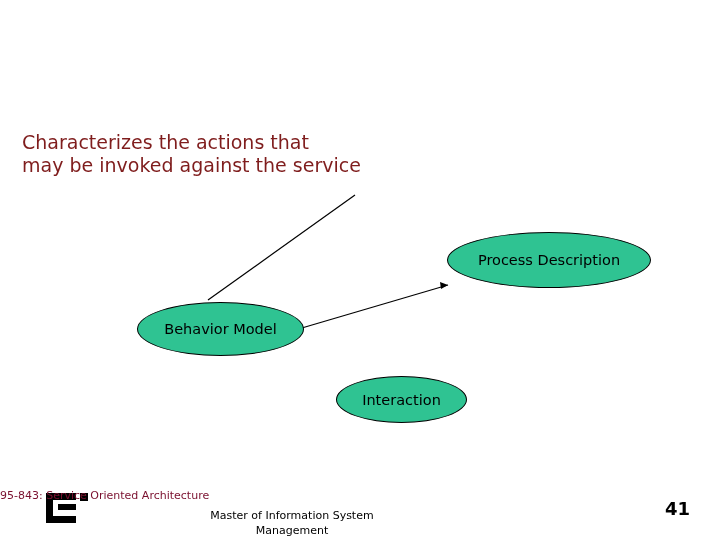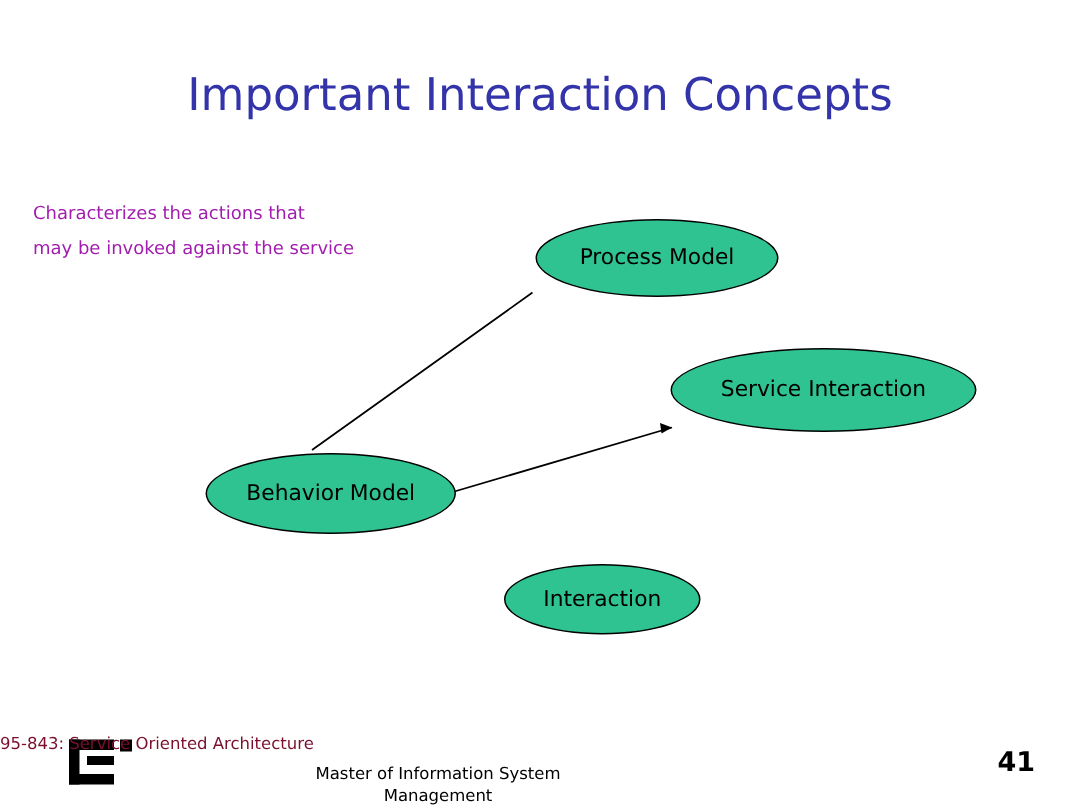--- a/index.html
+++ b/index.html
@@ -26,22 +26,22 @@
     text-align: center;
     font-size: 30px;
     color: #3333aa;
     font-family: "DejaVu Sans", sans-serif;
     letter-spacing: 0px;
   }
   .body-text {
     position: absolute;
     left: 22px;
     top: 131px;
-    font-size: 12px;
-    color: #a21caf;
+    font-size: 19px;
+    color: #7f1d1d;
     line-height: 23px;
     white-space: pre-line;
   }
   .ellipse {
     position: absolute;
     background: #2fc392;
     border: 1px solid #000000;
     border-radius: 50%;
     color: #000000;
     font-size: 14.5px;
@@ -93,38 +93,34 @@
     top: 488px;
     width: 62px;
     height: 40px;
   }
 </style>
 </head>
 <body>
 
 <div class="slide">
 
-  <div class="title">Important Interaction Concepts</div>
 
   <div class="body-text">Characterizes the actions that
 may be invoked against the service</div>
 
   <svg class="connector-layer" viewBox="0 0 720 540">
     <line x1="355" y1="195" x2="208" y2="300" stroke="#000000" stroke-width="1.2"></line>
     <line x1="295" y1="330" x2="448" y2="285" stroke="#000000" stroke-width="1.2"></line>
     <polygon points="448,285 440,282 441,289" fill="#000000"></polygon>
   </svg>
 
-  <div class="ellipse" style="left:357px; top:146px; width:162px; height:52px;">
-    <span>Process Model</span>
-  </div>
 
 
   <div class="ellipse" style="left:447px; top:232px; width:204px; height:56px;">
-    <span>Service Interaction</span>
+    <span>Process Description</span>
   </div>
 
   <div class="ellipse" style="left:137px; top:302px; width:167px; height:54px;">
     <span>Behavior Model</span>
   </div>
 
   <div class="ellipse" style="left:336px; top:376px; width:131px; height:47px;">
     <span>Interaction</span>
   </div>
 

